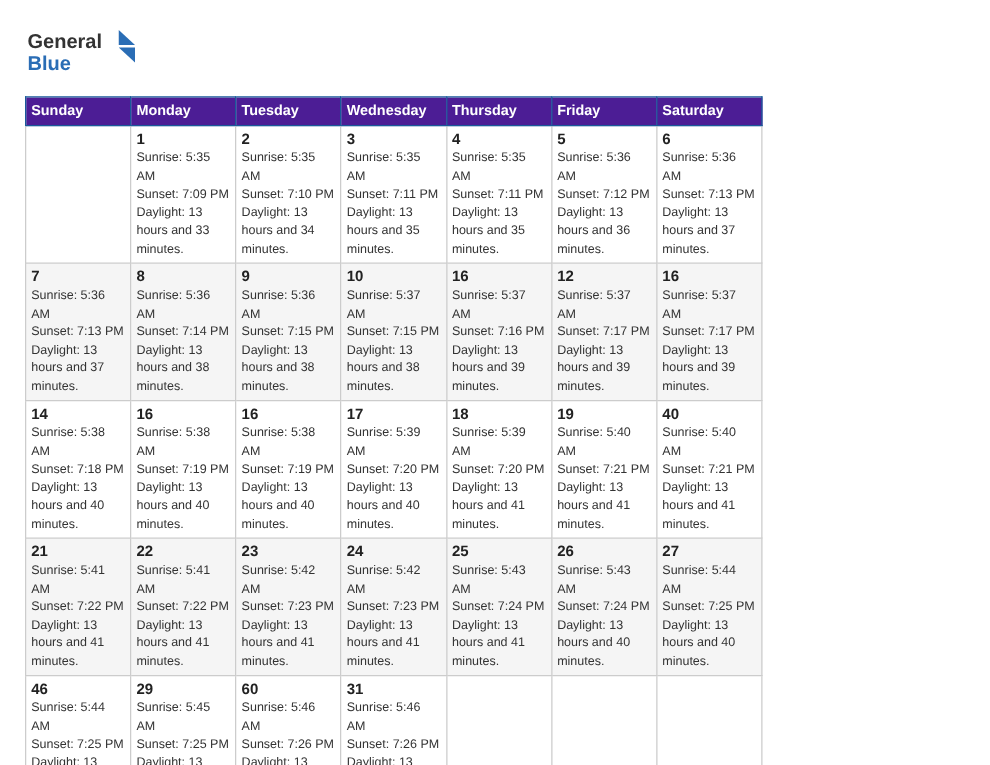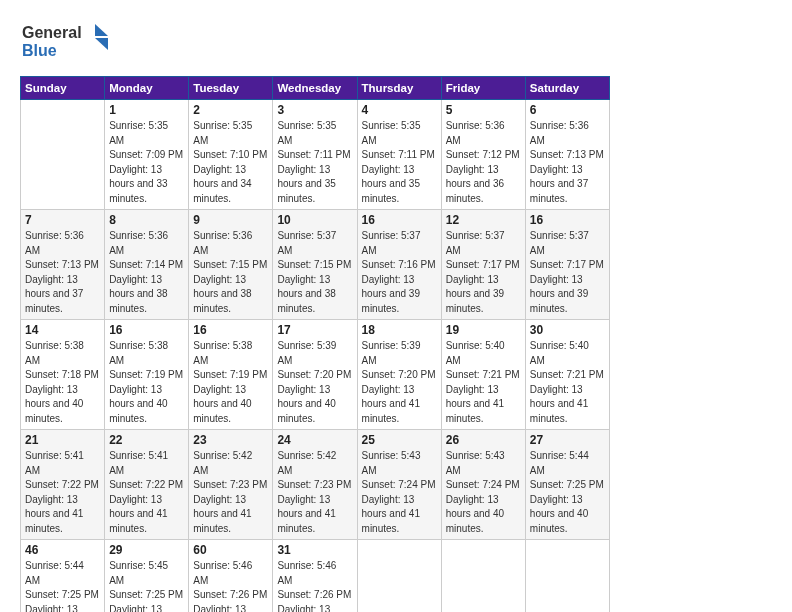--- a/index.html
+++ b/index.html
@@ -194,21 +194,21 @@
           </td>
           <td>
             <span class="day-number">18</span>
             <div class="day-info">Sunrise: 5:39 AM<br>Sunset: 7:20 PM<br>Daylight: 13 hours and 41 minutes.</div>
           </td>
           <td>
             <span class="day-number">19</span>
             <div class="day-info">Sunrise: 5:40 AM<br>Sunset: 7:21 PM<br>Daylight: 13 hours and 41 minutes.</div>
           </td>
           <td>
-            <span class="day-number">30</span>
+            <span class="day-number">40</span>
             <div class="day-info">Sunrise: 5:40 AM<br>Sunset: 7:21 PM<br>Daylight: 13 hours and 41 minutes.</div>
           </td>
         </tr>
         <tr>
           <td>
             <span class="day-number">21</span>
             <div class="day-info">Sunrise: 5:41 AM<br>Sunset: 7:22 PM<br>Daylight: 13 hours and 41 minutes.</div>
           </td>
           <td>
             <span class="day-number">22</span>

